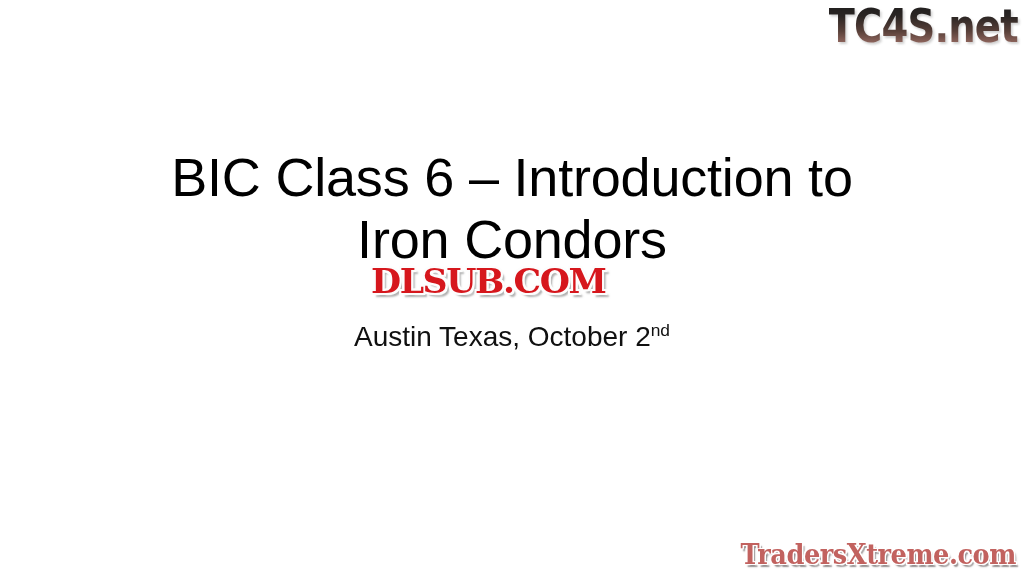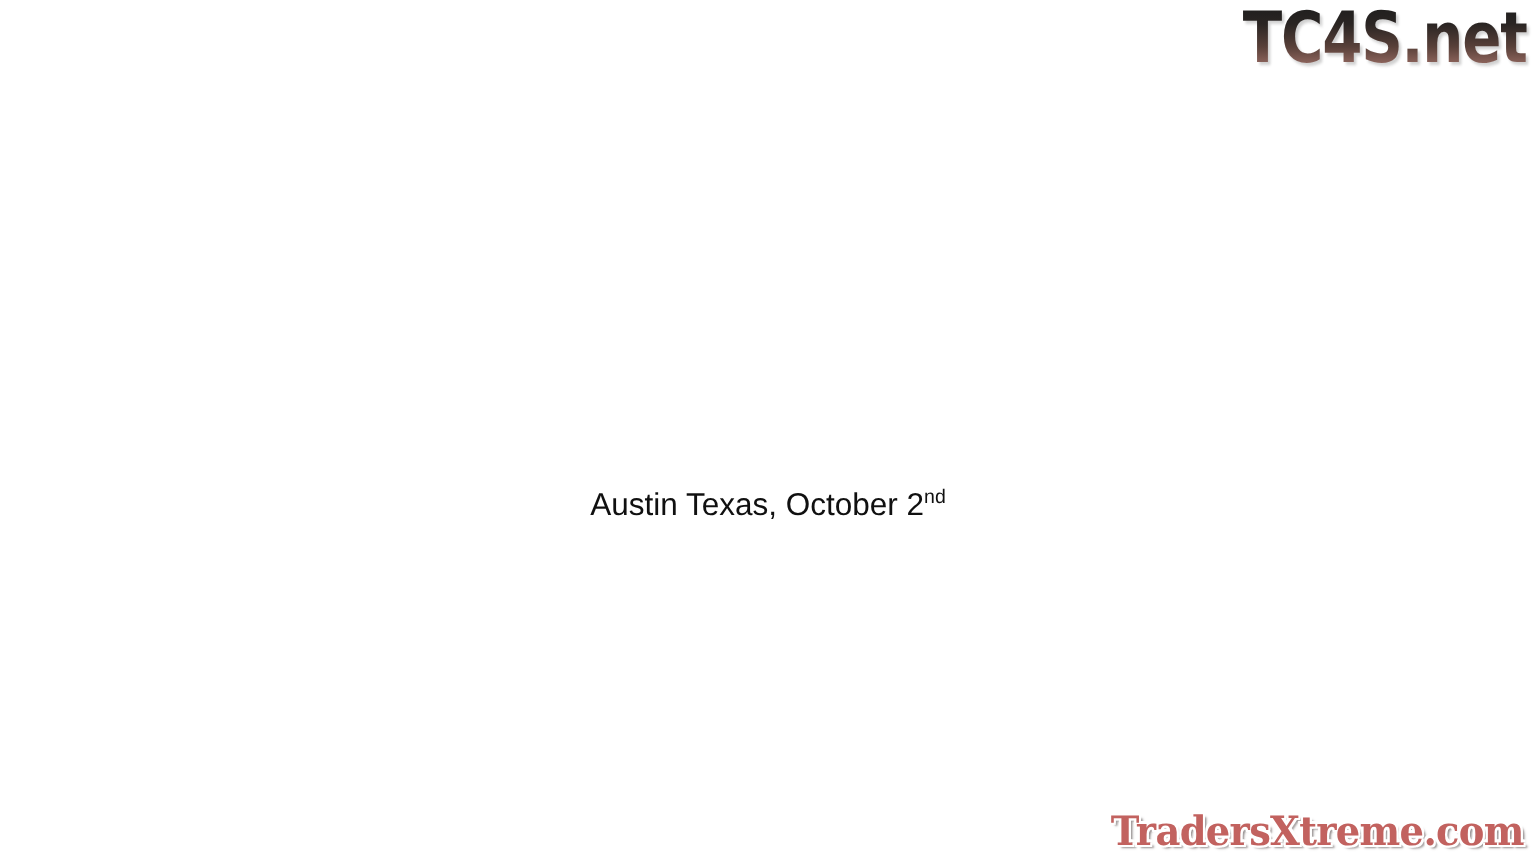--- a/index.html
+++ b/index.html
@@ -47,21 +47,21 @@
     position: absolute;
     left: 112px;
     top: 324px;
     width: 800px;
     text-align: center;
   }
 
   #slide-subtitle {
     font-family: "Liberation Sans", sans-serif;
     font-weight: 400;
-    font-size: 21px;
+    font-size: 28px;
     line-height: 26px;
     color: #101010;
   }
   #slide-subtitle .sup {
     font-size: 0.62em;
     vertical-align: super;
     line-height: 0;
   }
 
   
@@ -153,21 +153,28 @@
 </style>
 </head>
 <body>
 
 <div id="slide">
 
   <div id="tc4s-logo">
     <span class="logo-text">TC4S.net</span>
   </div>
 
+  <div id="title-block">
+    <div id="slide-title">BIC Class 6 – Introduction to
+Iron Condors</div>
+  </div>
 
+  <div id="dlsub-watermark">
+    <span class="logo-text">DLSUB.COM</span>
+  </div>
 
   <div id="subtitle-block">
     <div id="slide-subtitle">
       <span>Austin Texas, October 2</span><span class="sup">nd</span>
     </div>
   </div>
 
   <div id="tx-logo">
     <span class="logo-text">TradersXtreme.com</span>
   </div>

